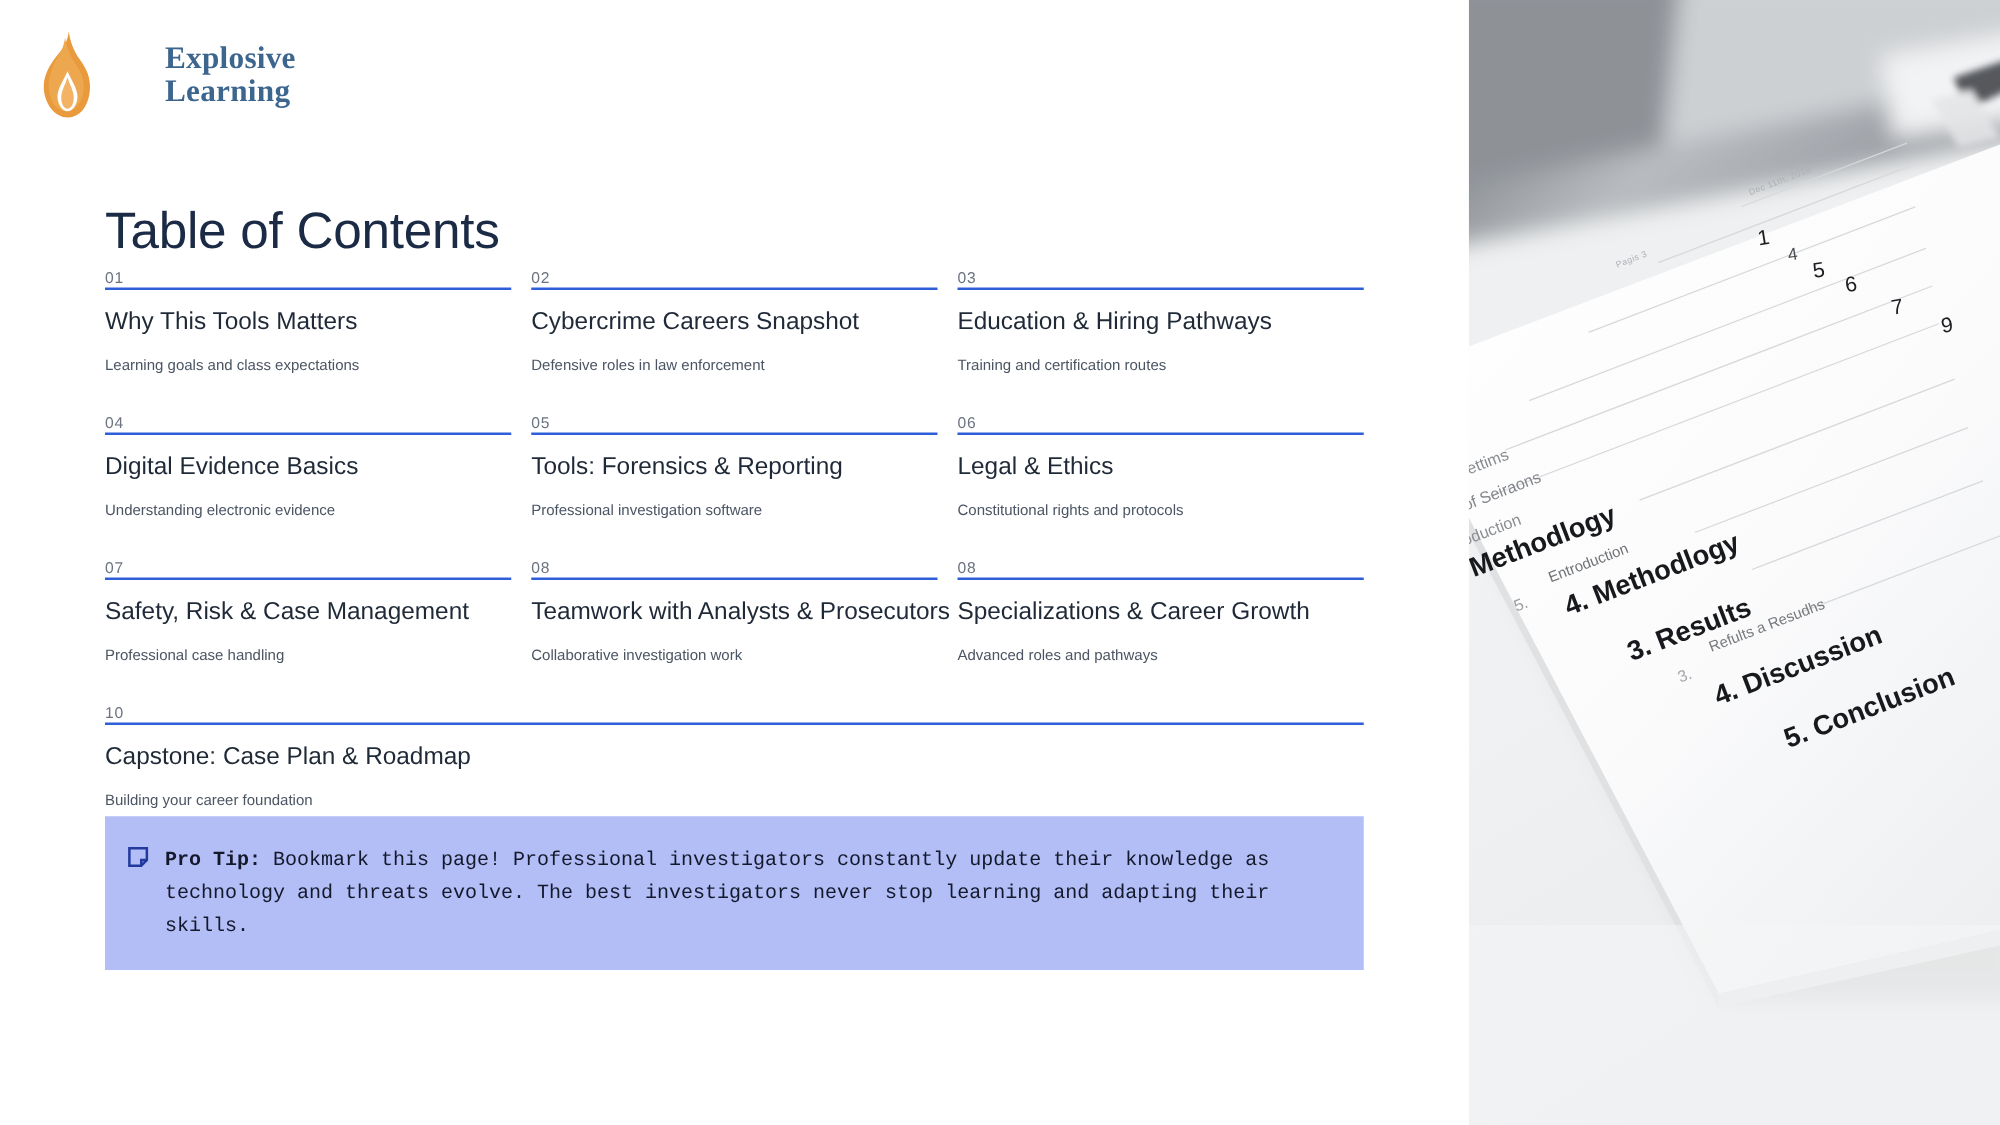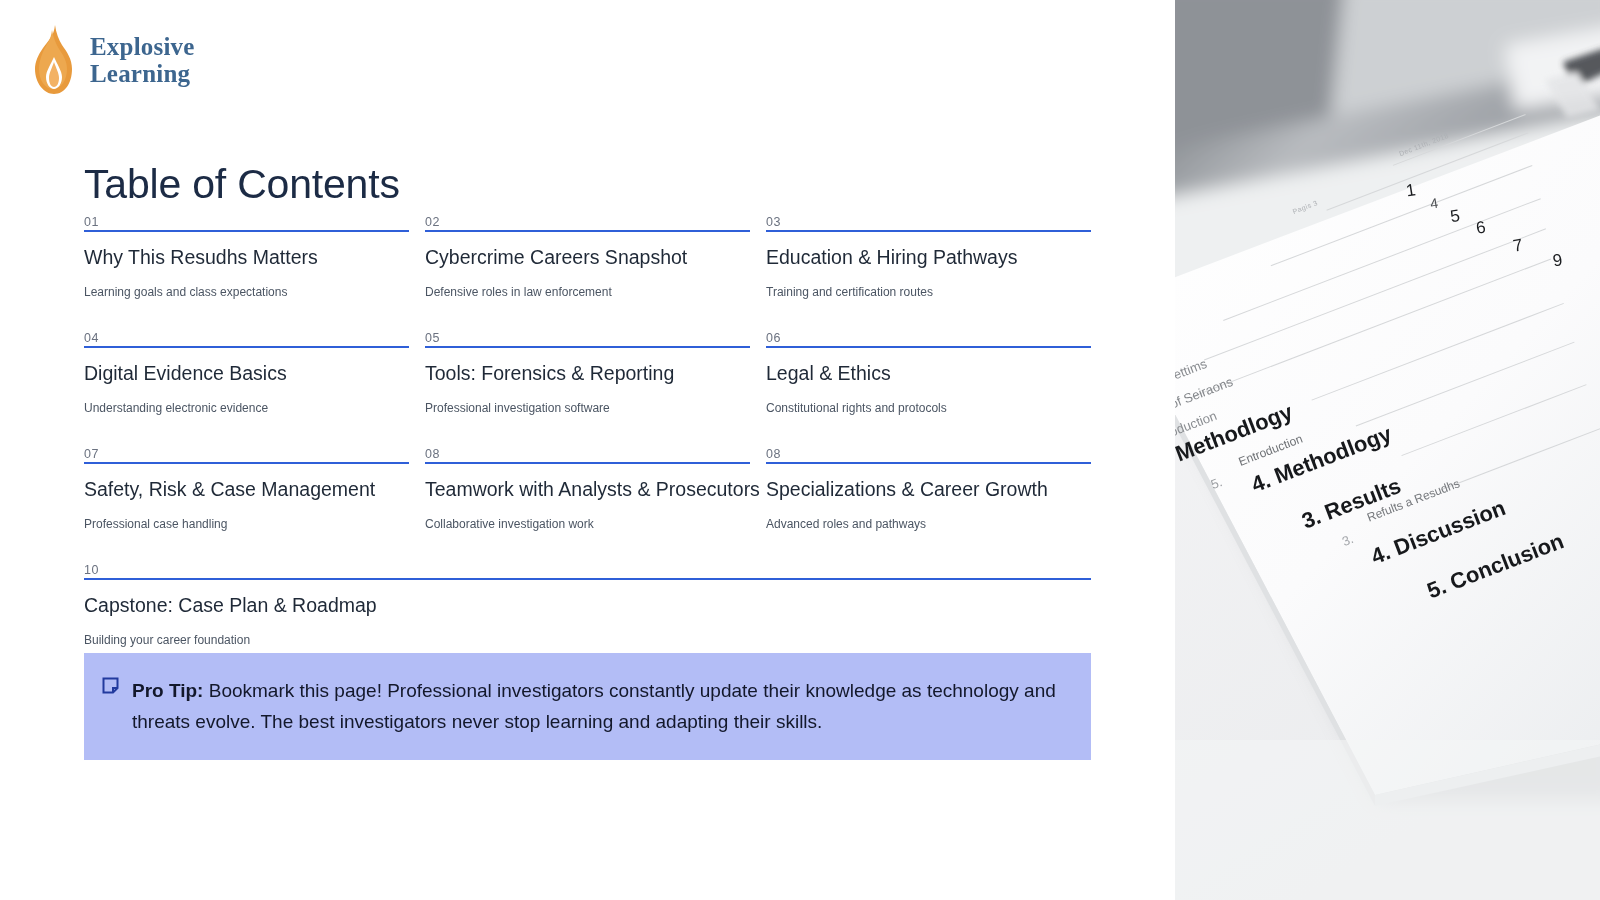--- a/index.html
+++ b/index.html
@@ -33,21 +33,21 @@
   }
   .logo-flame { width:46px; height:72px; display:block; }
   .logo-text {
     font-family:"Liberation Serif", serif;
     color:#3d668f;
     font-weight:700;
     font-size:25px;
     line-height:1.08;
     letter-spacing:.2px;
   }
-  .logo-text div { white-space:nowrap; }
+  .logo-text div { white-space:nowrap;margin-left:42px; }
 
   
   .page-title {
     position:absolute;
     left:84px; top:161px;
     font-size:41px;
     font-weight:400;
     color:#1c2b45;
     letter-spacing:-.2px;
   }
@@ -100,24 +100,25 @@
     width:1007px;
     min-height:76px;
     background:#b3bdf6;
     display:flex;
     align-items:flex-start;
     padding:22px 24px 22px 18px;
     gap:13px;
   }
   .callout-icon { flex:0 0 auto; margin-top:2px; }
   .callout-text {
-    font-size:19px;
+    font-size:16px;
     color:#13182b;
     line-height:1.65;
     max-width:950px;
+    font-family:Liberation Mono, monospace;
   }
   .callout-text b { font-weight:700; }
 
   
   .photo {
     position:absolute;
     right:0; top:0;
     width:425px; height:900px;
     overflow:hidden;
     background:#fdfdfd;
@@ -144,21 +145,21 @@
       </div>
     </div>
 
     <h1 class="page-title">Table of Contents</h1>
 
     <div class="toc">
 
       <div class="toc-item">
         <span class="toc-num">01</span>
         <div class="toc-rule"></div>
-        <div class="toc-title">Why This Resudhs Matters</div>
+        <div class="toc-title">Why This Tools Matters</div>
         <div class="toc-sub">Learning goals and class expectations</div>
       </div>
 
       <div class="toc-item">
         <span class="toc-num">02</span>
         <div class="toc-rule"></div>
         <div class="toc-title">Cybercrime Careers Snapshot</div>
         <div class="toc-sub">Defensive roles in law enforcement</div>
       </div>
 

